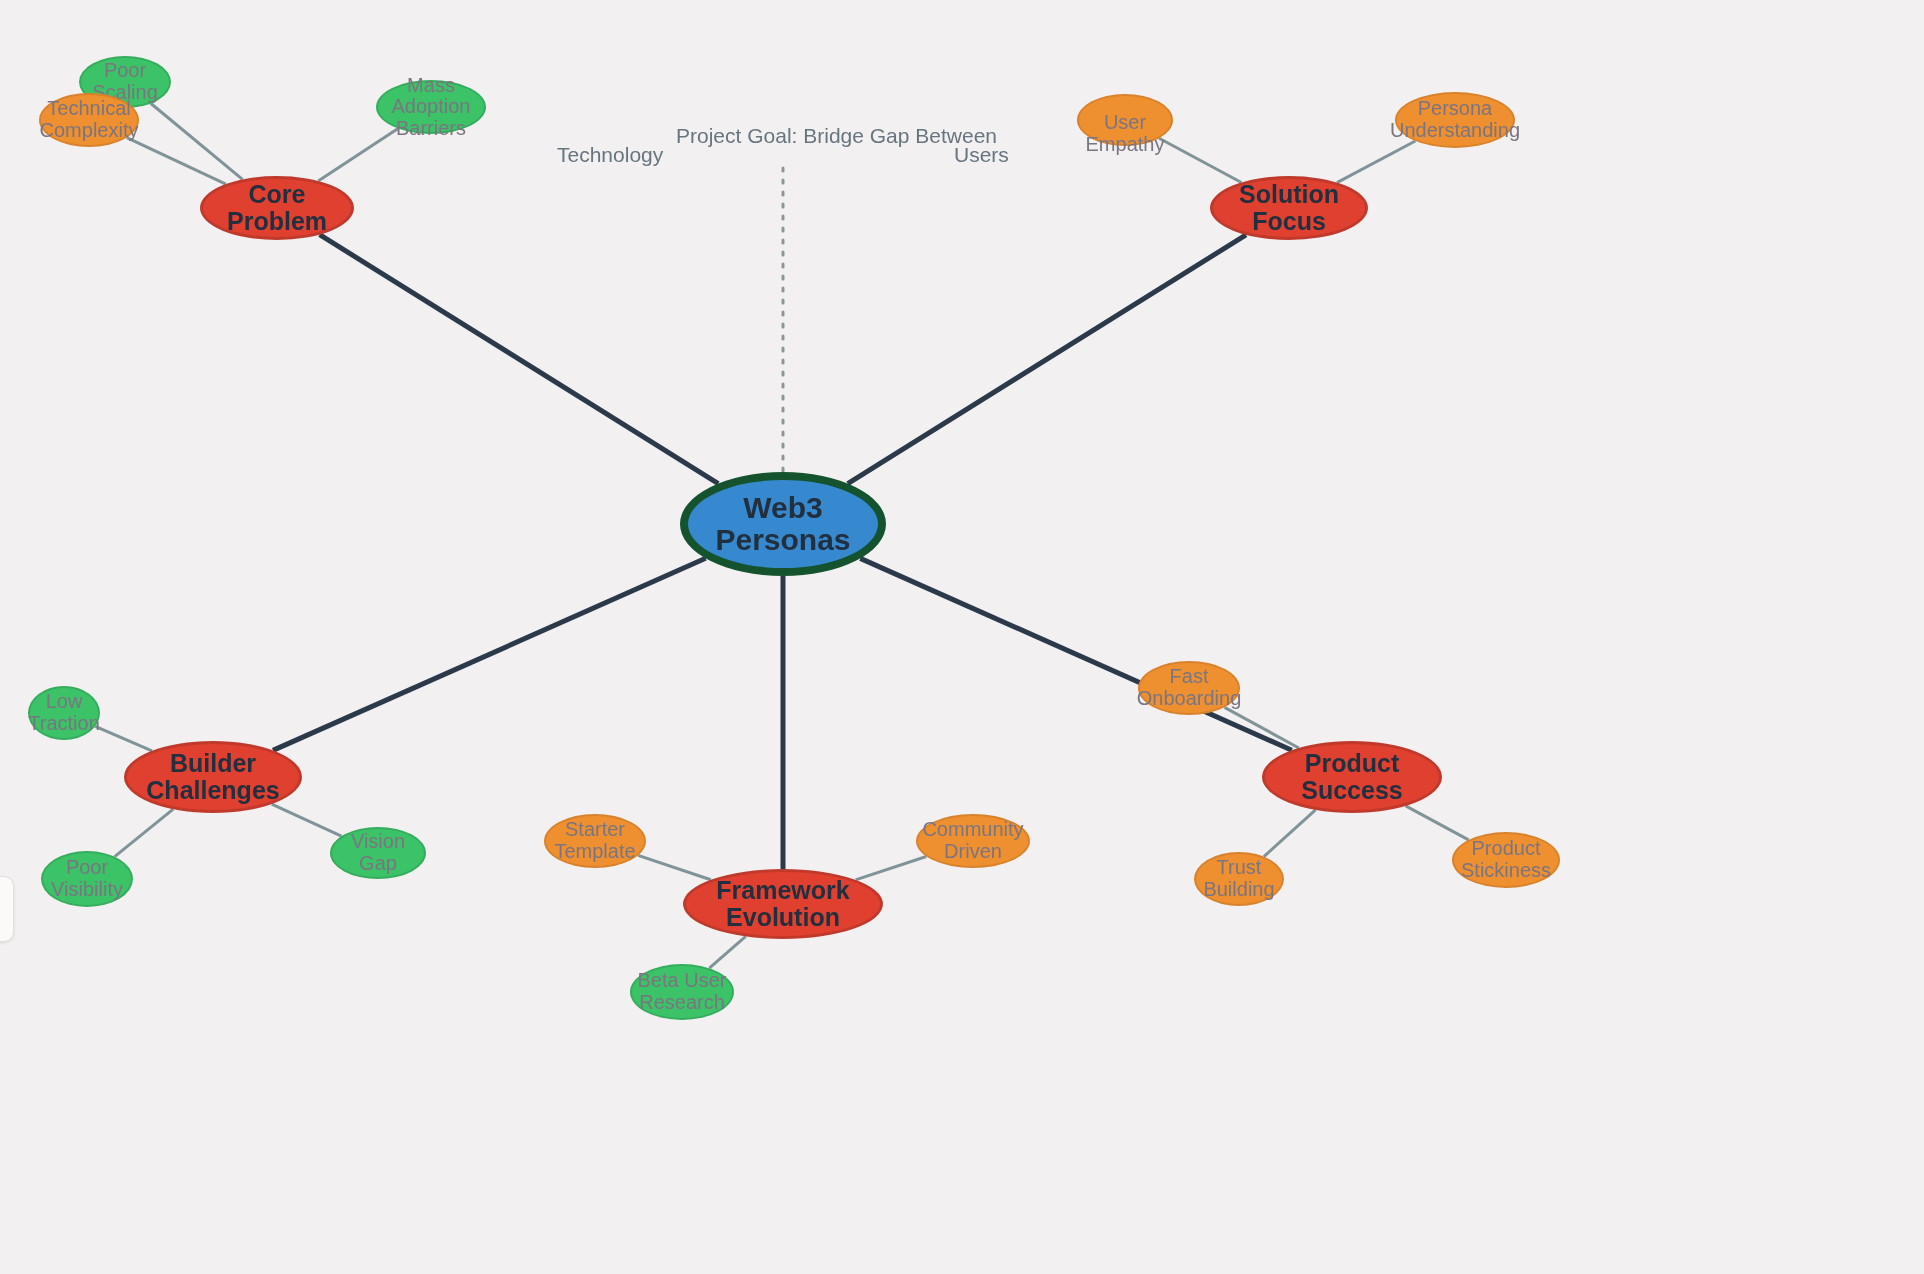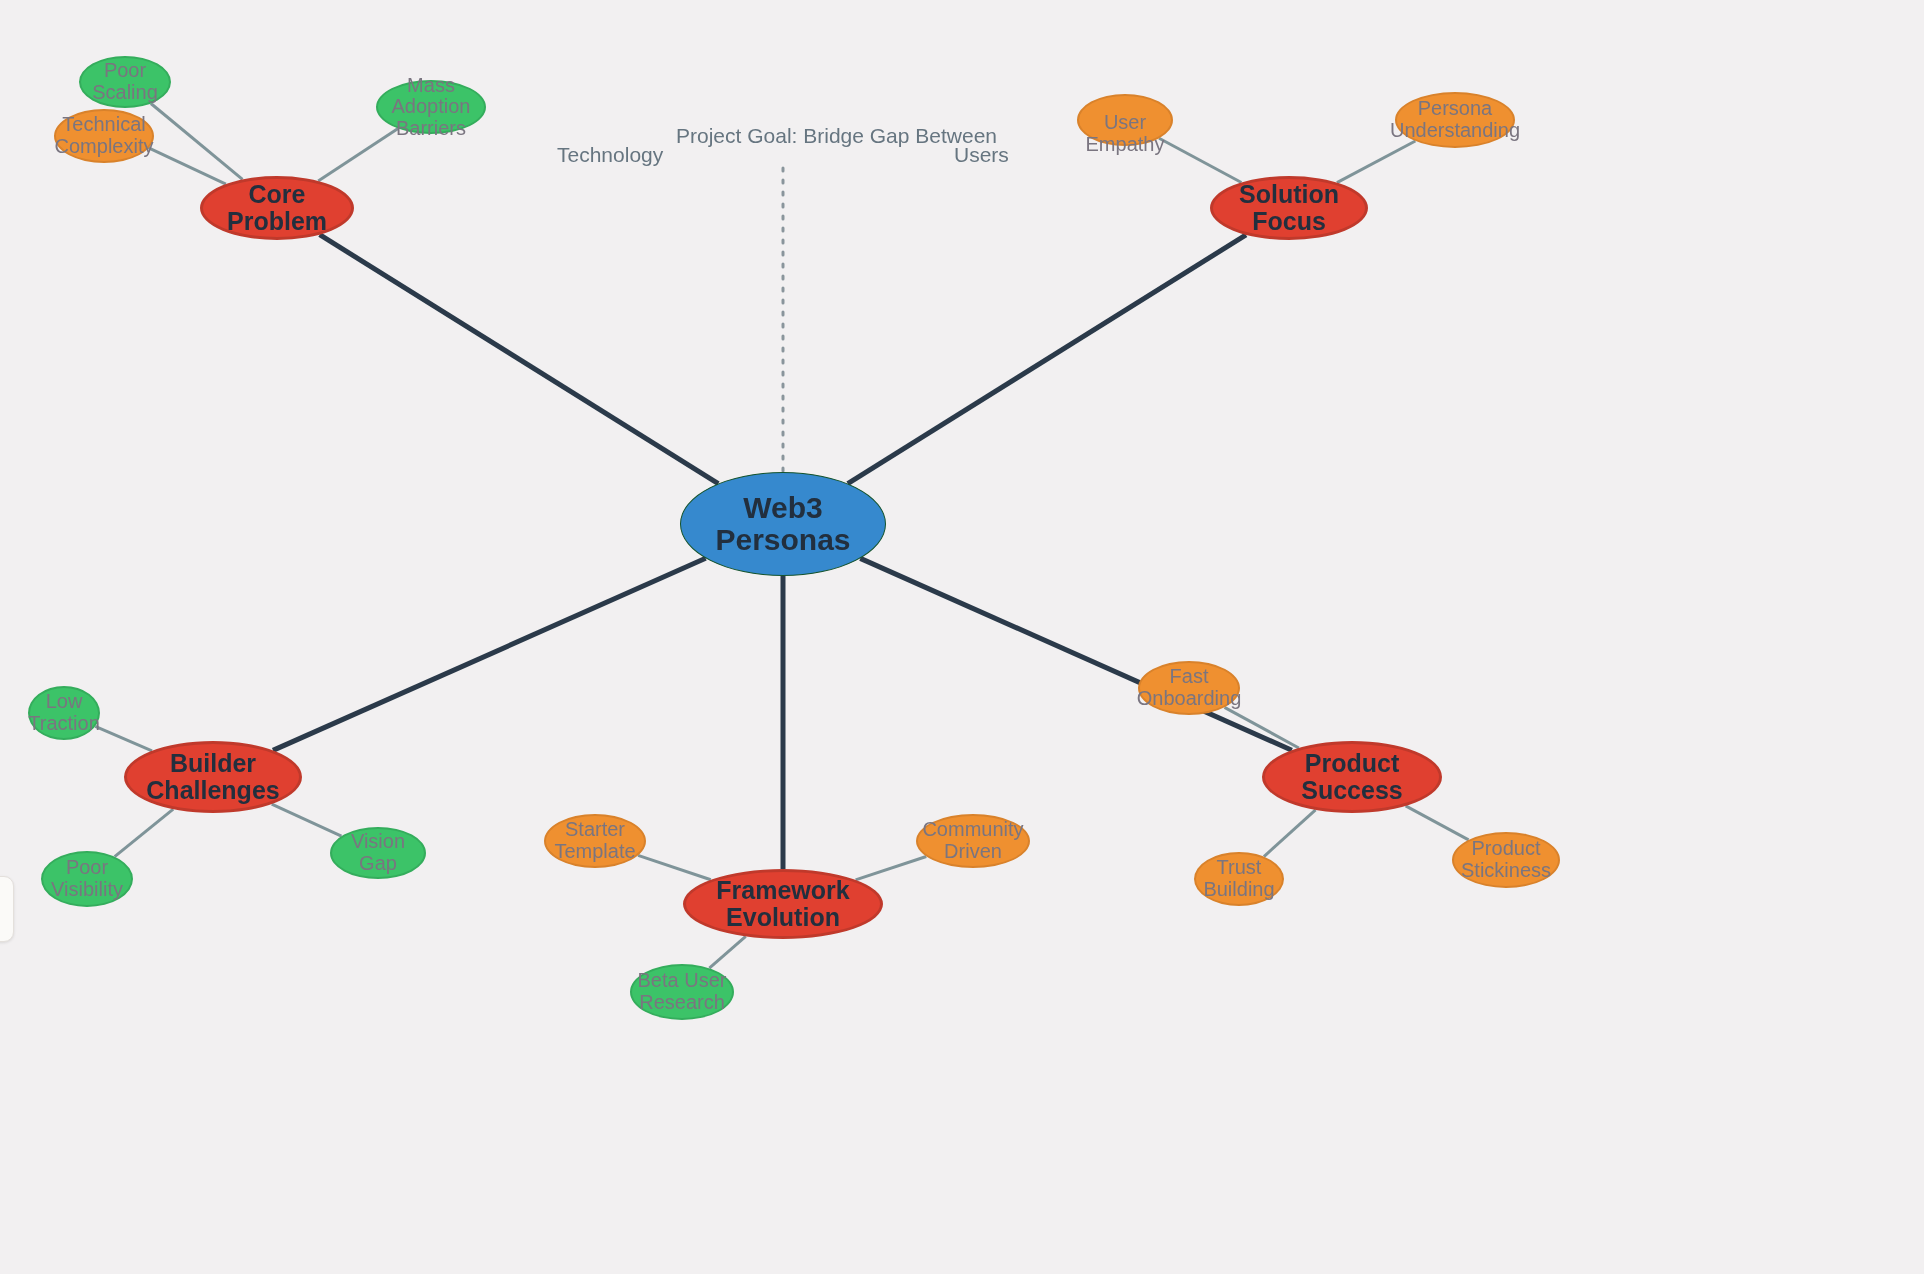--- a/index.html
+++ b/index.html
@@ -29,21 +29,21 @@
     align-items: center;
     justify-content: center;
     text-align: center;
     box-sizing: border-box;
     border-radius: 50%;
     line-height: 1.08;
     user-select: none;
   }
   .node-root {
     background: #3689ce;
-    border: 1px solid #14532d;
+    border: 8px solid #14532d;
     color: #222f3e;
     font-size: 30px;
     font-weight: bold;
   }
   .node-branch {
     background: #e04030;
     border: 3px solid #c0392b;
     color: #222f3e;
     font-size: 25px;
     font-weight: bold;
@@ -127,21 +127,21 @@
       </div>
       <div class="node node-branch" style="left: 683px; top: 869px; width: 200px; height: 70px;">
         <span style="padding: 0px 4px;">Framework Evolution</span>
       </div>
       <div class="node node-branch" style="left: 1262px; top: 741px; width: 180px; height: 72px;">
         <span style="padding: 0px 4px;">Product Success</span>
       </div>
       <div class="node node-leaf-green" style="left: 79px; top: 56px; width: 92px; height: 52px;">
         <span style="padding: 0px 4px;">Poor Scaling</span>
       </div>
-      <div class="node node-leaf-orange" style="left: 54px; top: 93px; width: 100px; height: 54px; margin-top: 16px;">
+      <div class="node node-leaf-orange" style="left: 39px; top: 93px; width: 100px; height: 54px;">
         <span style="padding: 0px 4px;">Technical Complexity</span>
       </div>
       <div class="node node-leaf-green" style="left: 376px; top: 80px; width: 110px; height: 54px;">
         <span style="padding: 0px 4px;">Mass Adoption Barriers</span>
       </div>
       <div class="node node-leaf-orange" style="left: 1077px; top: 94px; width: 96px; height: 52px;">
         <span style="padding: 0px 4px; margin-top: 28px;">User Empathy</span>
       </div>
       <div class="node node-leaf-orange" style="left: 1395px; top: 92px; width: 120px; height: 56px;">
         <span style="padding: 0px 4px; text-align: center;">Persona Understanding</span>

